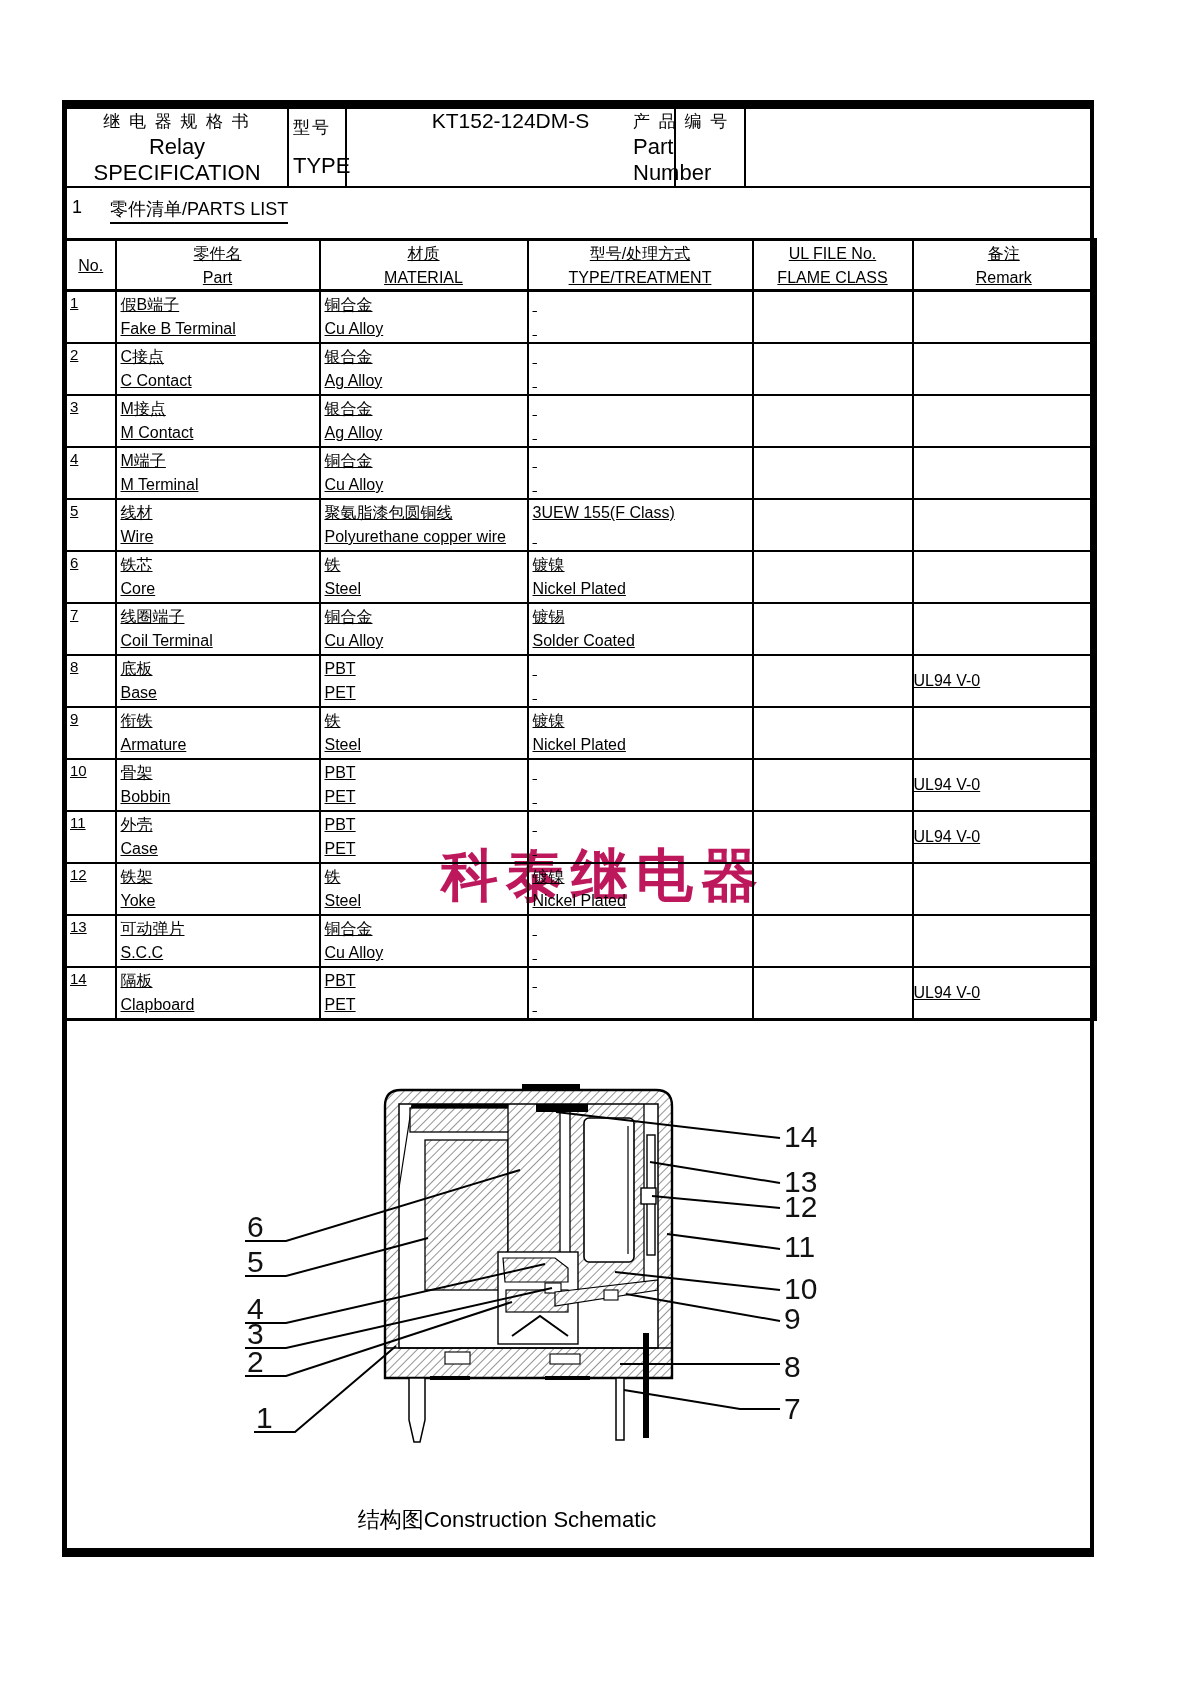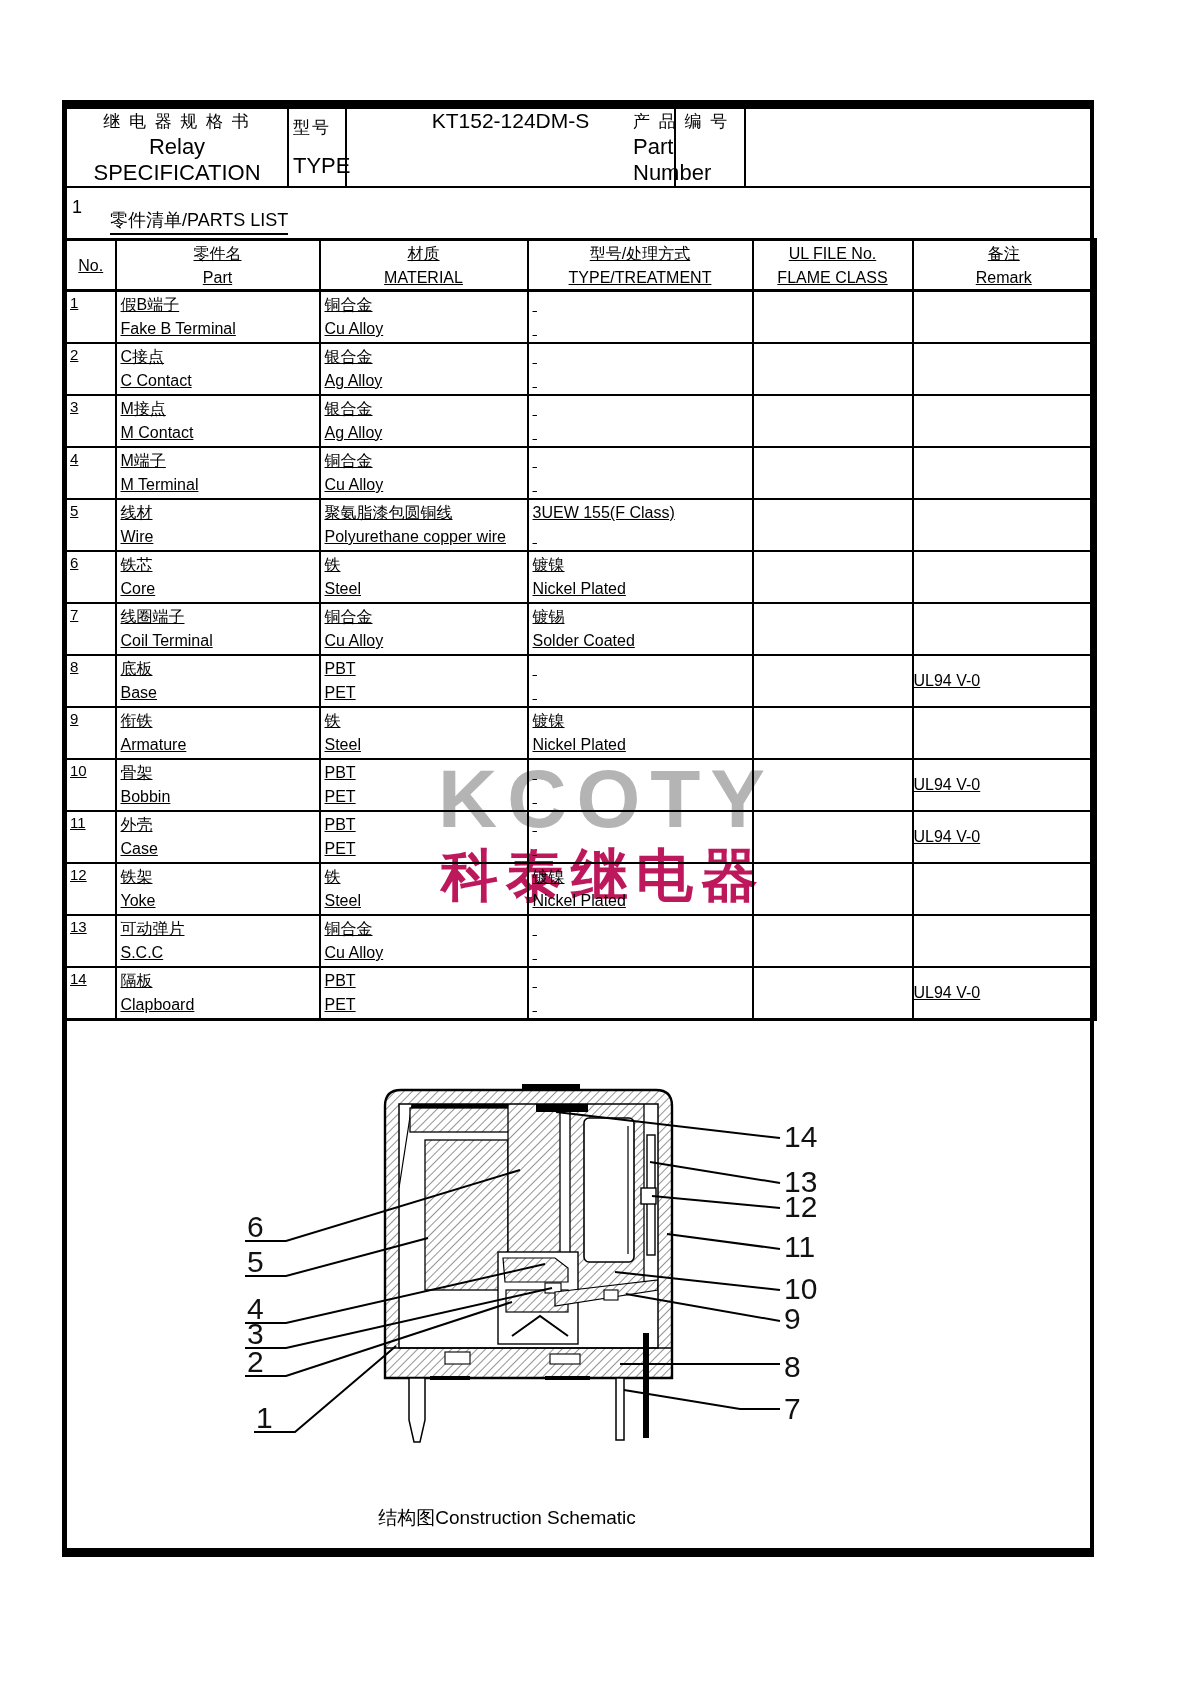--- a/index.html
+++ b/index.html
@@ -21,46 +21,45 @@
   .hc1 { left:0; width:222px; text-align:center; }
   .hc2 { left:222px; width:58px; padding-left:4px; }
   .hc3 { left:280px; width:329px; justify-content:flex-start; text-align:center; }
   .hc4 { left:563px; width:116px; padding-left:3px; }
   .t-cn { font-size:17px; letter-spacing:2px; }
   .t-en { font-size:22px; }
   .t-model { font-size:21px; }
   
   .section { position:absolute; left:67px; top:194px; width:1023px; height:30px; z-index:3; font-size:18px; }
   .sec-no { position:absolute; left:5px; top:3px; }
-  .sec-title { position:absolute; left:43px; top:14px; border-bottom:2px solid #000; padding-bottom:1px; }
+  .sec-title { position:absolute; left:43px; top:3px; border-bottom:2px solid #000; padding-bottom:1px; }
   
   table.parts { position:absolute; left:64px; top:238px; width:1030px; z-index:3;
     border-collapse:collapse; table-layout:fixed; background:transparent; border:3px solid #000;text-decoration:underline; }
   .parts th, .parts td { border:2px solid #000; padding:0; font-weight:normal; }
   .parts thead th { vertical-align:middle; text-align:center; height:48px; border-bottom:3px solid #000; font-size:16px; }
   .parts tbody td { vertical-align:top; height:48px; }
   .parts .ln { line-height:23px; font-size:16px; padding:1px 0 0 4px; white-space:nowrap; }
   .parts thead .ln { padding-left:0; }
   .parts td.c-no { font-size:15px; padding:2px 0 0 3px; }
   .parts td.c-mid { vertical-align:middle; font-size:16px; }
   
   .wm { position:absolute; z-index:1; font-weight:bold; white-space:nowrap; }
   .wm1 { left:438px; top:752px; font-size:82px; letter-spacing:10px; }
   .wm2 { left:441px; top:838px; font-size:57px; letter-spacing:8px; }
   
   svg.schem { position:absolute; left:200px; top:1040px; z-index:3; }
   .caption { position:absolute; left:257px; top:1505px; width:500px; text-align:center;
-    font-size:19px; z-index:3; }
+    font-size:22px; z-index:3; }
 </style>
 </head>
 <body>
 
 <div id="page">
 
-  <div class="wm wm1" style="color: rgb(180, 180, 180);">KCOTY</div>
   <div class="wm wm2" style="color: #be185d; font-family: Liberation Mono, monospace;">科泰继电器</div>
 
   <div class="frame"></div>
 
   <div class="hdr-band">
     <div class="hcell hc1">
       <div class="t-cn">继 电 器 规 格 书</div>
       <div class="t-en">Relay SPECIFICATION</div>
     </div>
     <div class="hcell hc2">

